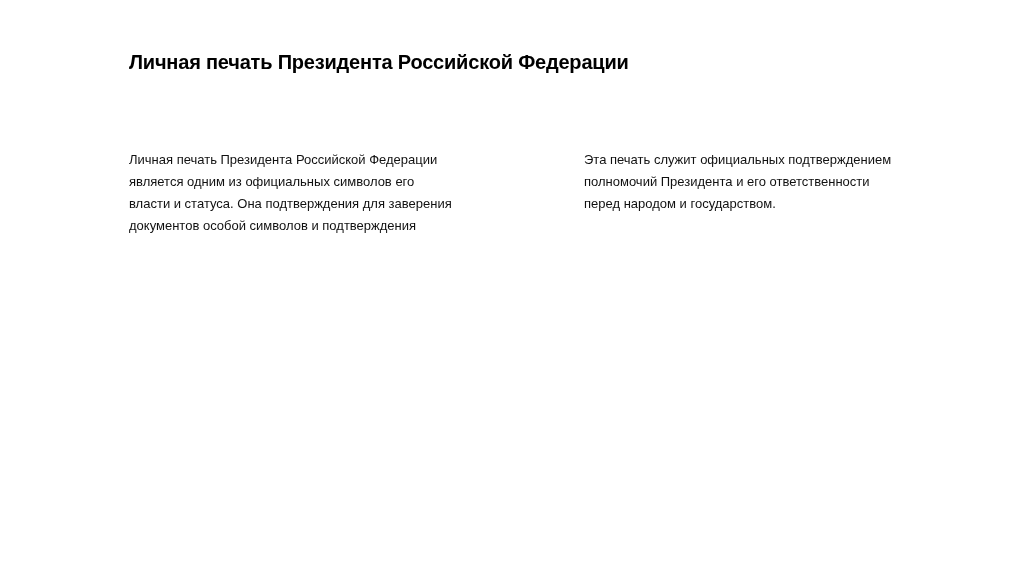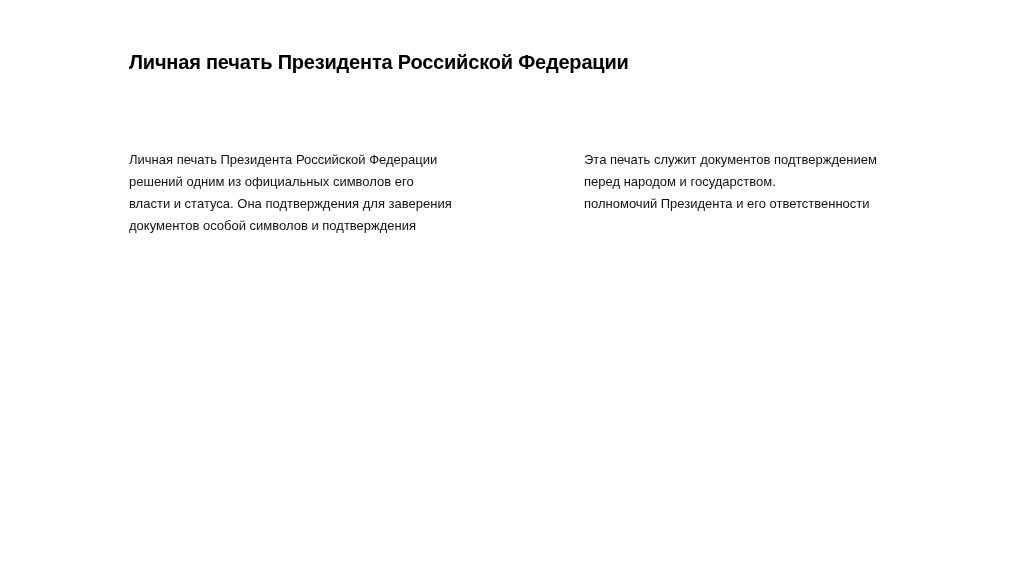--- a/index.html
+++ b/index.html
@@ -56,23 +56,23 @@
     }
   </style>
 </head>
 <body>
 
 <div class="slide">
   <h1 class="title">Личная печать Президента Российской Федерации</h1>
 
   <div class="col col-left">
     <span class="line">Личная печать Президента Российской Федерации</span>
-    <span class="line">решений одним из официальных символов его</span>
+    <span class="line">является одним из официальных символов его</span>
     <span class="line">власти и статуса. Она подтверждения для заверения</span>
     <span class="line">документов особой символов и подтверждения</span>
   </div>
 
   <div class="col col-right">
-    <span class="line">Эта печать служит документов подтверждением</span>
+    <span class="line">Эта печать служит официальных подтверждением</span>
+    <span class="line">полномочий Президента и его ответственности</span>
     <span class="line">перед народом и государством.</span>
-    <span class="line">полномочий Президента и его ответственности</span>
   </div>
 </div>
 
 </body></html>

